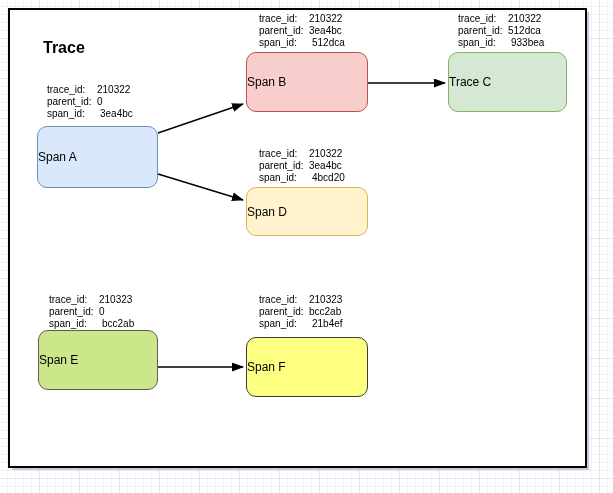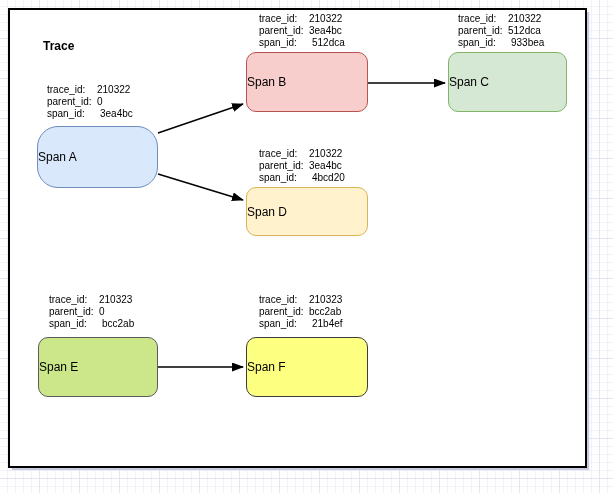--- a/index.html
+++ b/index.html
@@ -20,21 +20,21 @@
 
   .trace-container {
     position: absolute; left: 8px; top: 8px; width: 579px; height: 460px;
     background: #ffffff;
     border: 2px solid #000000;
     box-shadow: 3px 3px 1px -1px #c7cbe0;
   }
 
   .diagram-title {
     position: absolute; left: 33px; top: 29px;
-    font-size: 12px; font-weight: bold; color: #000000;
+    font-size: 16px; font-weight: bold; color: #000000;
   }
 
   .note {
     position: absolute;
     font-size: 10px; line-height: 12px; color: #000000;
     white-space: nowrap;
   }
   .note .kv { display: flex; }
   .note .k { display: inline-block; width: 50px; }
   .note .v { display: inline-block; }
@@ -146,37 +146,37 @@
     <div class="kv">
         <span class="k">parent_id:</span>
         <span class="v">bcc2ab</span>
       </div>
     <div class="kv">
         <span class="k">span_id:</span>
         <span class="v">21b4ef</span>
       </div>
   </div>
 
-  <div class="spanbox" style="left: 37px; top: 126px; width: 121px; height: 62px; background-color: rgb(218, 232, 252); border-color: rgb(108, 142, 191); border-radius: 21px;">
+  <div class="spanbox" style="left: 37px; top: 126px; width: 121px; height: 62px; background-color: rgb(218, 232, 252); border-color: rgb(108, 142, 191);">
     <span>Span A</span>
   </div>
 
   <div class="spanbox" style="left: 246px; top: 52px; width: 122px; height: 60px; background-color: rgb(248, 206, 204); border-color: rgb(184, 84, 80);">
     <span>Span B</span>
   </div>
 
   <div class="spanbox" style="left: 448px; top: 52px; width: 119px; height: 60px; background-color: rgb(213, 232, 212); border-color: rgb(130, 179, 102);">
-    <span>Span C</span>
+    <span>Trace C</span>
   </div>
 
   <div class="spanbox" style="left: 246px; top: 187px; width: 122px; height: 49px; background-color: rgb(255, 242, 204); border-color: rgb(214, 182, 86);">
     <span>Span D</span>
   </div>
 
-  <div class="spanbox" style="left: 38px; top: 337px; width: 120px; height: 60px; background-color: rgb(204, 230, 138); border-color: rgb(92, 92, 92);">
+  <div class="spanbox" style="left: 38px; top: 330px; width: 120px; height: 60px; background-color: rgb(204, 230, 138); border-color: rgb(92, 92, 92);">
     <span>Span E</span>
   </div>
 
   <div class="spanbox" style="left: 246px; top: 337px; width: 122px; height: 60px; background-color: rgb(253, 255, 128); border-color: rgb(61, 61, 61);">
     <span>Span F</span>
   </div>
 
   <svg class="arrows">
     <defs>
       <marker id="arrowhead" markerWidth="12" markerHeight="9" refX="11" refY="4.5" orient="auto" markerUnits="userSpaceOnUse">

